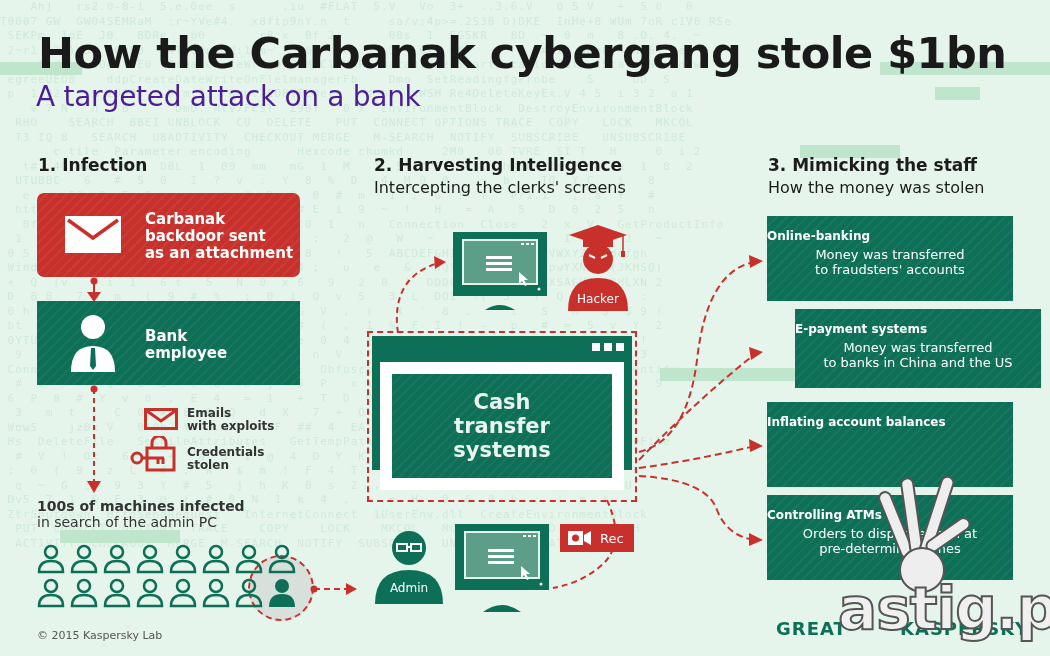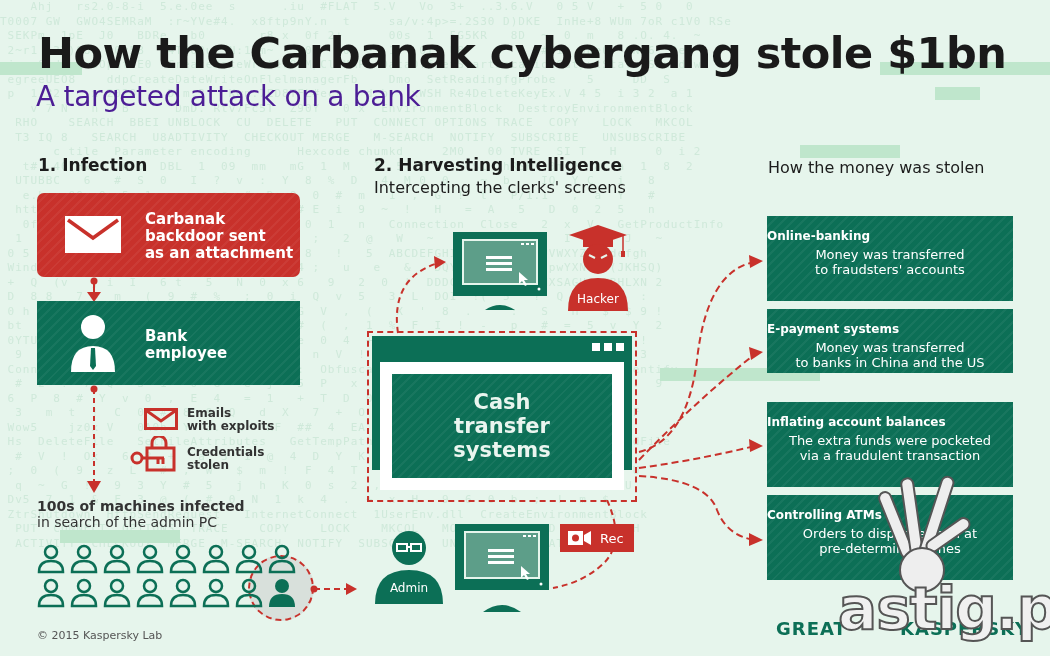--- a/index.html
+++ b/index.html
@@ -324,43 +324,40 @@
   <polygon points="112,15 126,21 113,28" fill="#c8312b"></polygon>
   <path d="M2 220 Q60 160 118 114" fill="none" stroke="#c8312b" stroke-width="2" stroke-dasharray="7,4"></path>
   <polygon points="112,107 126,112 114,120" fill="#c8312b"></polygon>
   <path d="M2 228 Q60 220 118 206" fill="none" stroke="#c8312b" stroke-width="2" stroke-dasharray="7,4"></path>
   <polygon points="112,199 126,206 113,212" fill="#c8312b"></polygon>
   <path d="M2 236 Q70 240 80 270 Q90 296 118 300" fill="none" stroke="#c8312b" stroke-width="2" stroke-dasharray="7,4"></path>
   <polygon points="112,293 126,300 112,306" fill="#c8312b"></polygon>
 </svg>
 
 <div class="abs" style="left:768px;top:155px;">
+  <div class="sec-h">3. Mimicking the staff</div>
   <div class="sec-sub" style="margin-top:3px;">How the money was stolen</div>
 </div>
 
 <div class="box green money" style="left:767px;top:216px;width:246px;height:85px;">
   <div class="mh">Online-banking</div>
   <div class="mb">
     <div>Money was transferred</div>
     <div>to fraudsters' accounts</div>
   </div>
 </div>
-<div class="box green money" style="left:767px;top:309px;width:246px;height:64px;">
+<div class="box green money" style="left:795px;top:309px;width:246px;height:79px;">
   <div class="mh">E-payment systems</div>
   <div class="mb">
     <div>Money was transferred</div>
     <div>to banks in China and the US</div>
   </div>
 </div>
 <div class="box green money" style="left:767px;top:402px;width:246px;height:85px;">
   <div class="mh">Inflating account balances</div>
-  <div class="mb">
-    <div>The extra funds were pocketed</div>
-    <div>via a fraudulent transaction</div>
-  </div>
 </div>
 <div class="box green money" style="left:767px;top:495px;width:246px;height:85px;">
   <div class="mh">Controlling ATMs</div>
   <div class="mb">
     <div>Orders to dispense cash at</div>
     <div>pre-determined times</div>
   </div>
 </div>
 
 <div class="abs logo" style="left:776px;top:618px;">GREAT</div>

